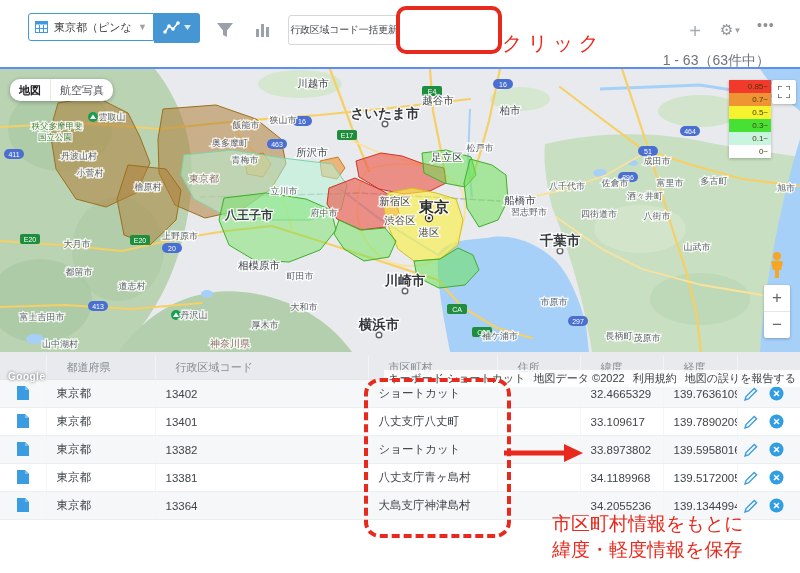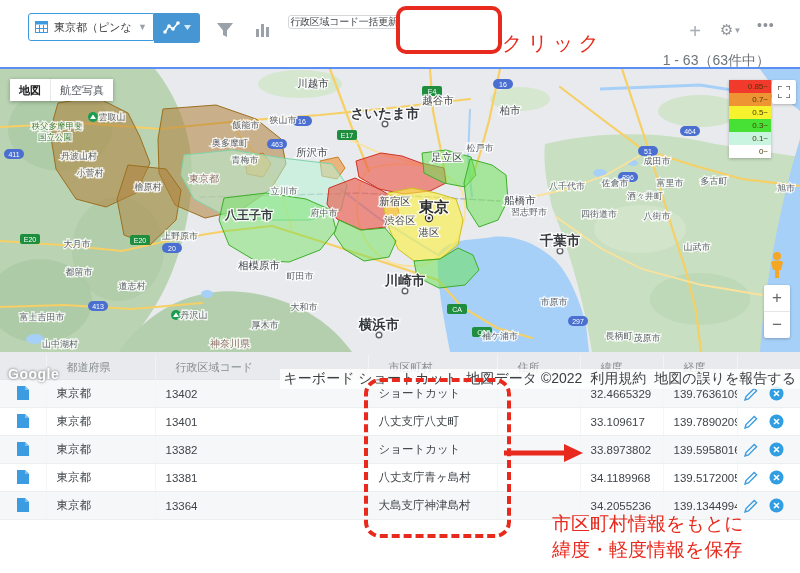--- a/index.html
+++ b/index.html
@@ -9,21 +9,21 @@
   
   .toolbar{position:absolute;left:0;top:0;width:800px;height:67px;background:#fff;}
   .view-group{position:absolute;left:28px;top:13px;height:30px;display:flex;}
   .view-select{display:flex;align-items:center;gap:6px;width:126px;height:28px;
       border:1.5px solid #3e9ae0;border-radius:3px 0 0 3px;background:#fff;padding:0 6px;box-sizing:border-box;}
   .view-select .vlabel{font-size:11px;color:#444;white-space:nowrap;overflow:hidden;flex:1;}
   .view-select .chev{color:#9aa1a8;font-size:9px;}
   .view-chart{width:46px;height:30px;margin-top:-0.5px;background:#4596d2;border-radius:0 3px 3px 0;
       display:flex;align-items:center;justify-content:center;gap:3px;}
   .icon-btn{position:absolute;top:17px;width:28px;height:26px;display:flex;align-items:center;justify-content:center;cursor:pointer;}
-  .tool-btn{position:absolute;top:15px;height:14px;background:#fff;border:1px solid #d4d8db;border-radius:3px;
+  .tool-btn{position:absolute;top:15px;height:30px;background:#fff;border:1px solid #d4d8db;border-radius:3px;
       font-size:10px;color:#44494e;display:flex;align-items:center;justify-content:center;
       white-space:nowrap;overflow:hidden;box-sizing:border-box;letter-spacing:-0.3px;}
   .plus-btn{position:absolute;left:683px;top:20px;font-size:20px;color:#a7adb3;width:24px;text-align:center;font-weight:300;}
   .gear-btn{position:absolute;left:720px;top:21px;color:#8d9399;font-size:15px;}
   .gear-btn .caret{font-size:8px;color:#9aa1a8;vertical-align:2px;}
   .more-btn{position:absolute;left:757px;top:17px;color:#8d9399;font-size:14px;letter-spacing:1px;}
   .pagination{position:absolute;right:30px;top:52px;font-size:14px;color:#6c737a;}
 
   
   .map-wrap{position:absolute;left:0;top:67px;width:800px;height:320px;
@@ -32,42 +32,42 @@
   .lbl{paint-order:stroke;stroke:#ffffff;stroke-opacity:.85;stroke-width:2.6px;text-anchor:middle;}
   .lbl.major{font-size:13.5px;font-weight:bold;fill:#35393d;}
   .lbl.major2{font-size:12px;font-weight:bold;fill:#3a3f44;}
   .lbl.capital{font-size:15px;font-weight:bold;fill:#2b2e31;}
   .lbl.city{font-size:10.5px;fill:#44494f;}
   .lbl.town{font-size:9px;fill:#5c6268;}
   .lbl.pref{font-size:10px;fill:#8d6e63;}
   .lbl.park{font-size:8.5px;fill:#42803a;}
   .shield-txt{font-size:7px;fill:#fff;text-anchor:middle;stroke:none;}
 
-  .maptype{position:absolute;left:10px;top:10px;height:22px;background:#fff;border-radius:0;
+  .maptype{position:absolute;left:10px;top:10px;height:22px;background:#fff;border-radius:10px;
       box-shadow:0 1px 4px rgba(0,0,0,.3);display:flex;align-items:center;font-size:11px;z-index:5;}
   .maptype .mt{padding:0 9px;line-height:22px;cursor:pointer;}
   .maptype .mt.active{font-weight:bold;color:#202124;}
   .maptype .mt.plain{color:#565b61;border-left:1px solid #e8e8e8;}
 
   .legend{position:absolute;right:29px;top:11px;width:42px;z-index:5;box-shadow:0 1px 3px rgba(0,0,0,.25);}
   .legend .lrow{height:13px;display:flex;align-items:center;justify-content:flex-end;
       padding-right:3px;font-size:8px;color:#4a3a08;box-sizing:border-box;}
 
   .fs-btn{position:absolute;right:4px;top:11px;width:24px;height:24px;background:#fff;border-radius:2px;
       box-shadow:0 1px 3px rgba(0,0,0,.25);display:flex;align-items:center;justify-content:center;z-index:5;cursor:pointer;}
   .pegman{position:absolute;right:12px;top:182px;width:22px;height:28px;z-index:5;cursor:pointer;}
   .zoomctl{position:absolute;right:10px;top:216px;width:26px;height:53px;background:#fff;border-radius:2px;
       box-shadow:0 1px 3px rgba(0,0,0,.25);z-index:5;display:flex;flex-direction:column;}
   .zoomctl .z{flex:1;display:flex;align-items:center;justify-content:center;font-size:17px;color:#666;cursor:pointer;}
   .zoomctl .z.plus{border-bottom:1px solid #e6e6e6;}
 
   .attrib{position:absolute;left:0;right:0;bottom:0;height:13px;display:flex;align-items:center;
-      justify-content:flex-end;z-index:4;font-size:14px;color:#3c4043;}
+      justify-content:flex-end;z-index:4;font-size:11px;color:#3c4043;}
   .attrib span{background:rgba(255,255,255,.8);padding:1px 4px;white-space:nowrap;}
-  .glogo{position:absolute;left:8px;bottom:3px;z-index:4;font-size:14px;font-weight:bold;color:#fff;
+  .glogo{position:absolute;left:8px;bottom:3px;z-index:4;font-size:10px;font-weight:bold;color:#fff;
       letter-spacing:.5px;text-shadow:0 0 3px rgba(0,0,0,.6);}
 
   
   .rec-table{position:absolute;left:0;top:355px;width:800px;border-collapse:collapse;table-layout:fixed;}
   .rec-table th{height:24px;font-size:11px;font-weight:normal;color:#878d93;text-align:left;
       padding:0 0 0 20px;border-bottom:1px solid #e4e7e9;border-right:1px solid #f1f3f4;white-space:nowrap;overflow:hidden;}
   .rec-table td{height:27px;font-size:11.5px;color:#3f4449;padding:0 0 0 10px;
       border-bottom:1px solid #eceff0;border-right:1px solid #f3f5f6;white-space:nowrap;overflow:hidden;}
   .rec-table tr.odd td{background:#f6f7f8;}
   .rec-table td.cicon, .rec-table th.cicon{padding:0;text-align:center;}

